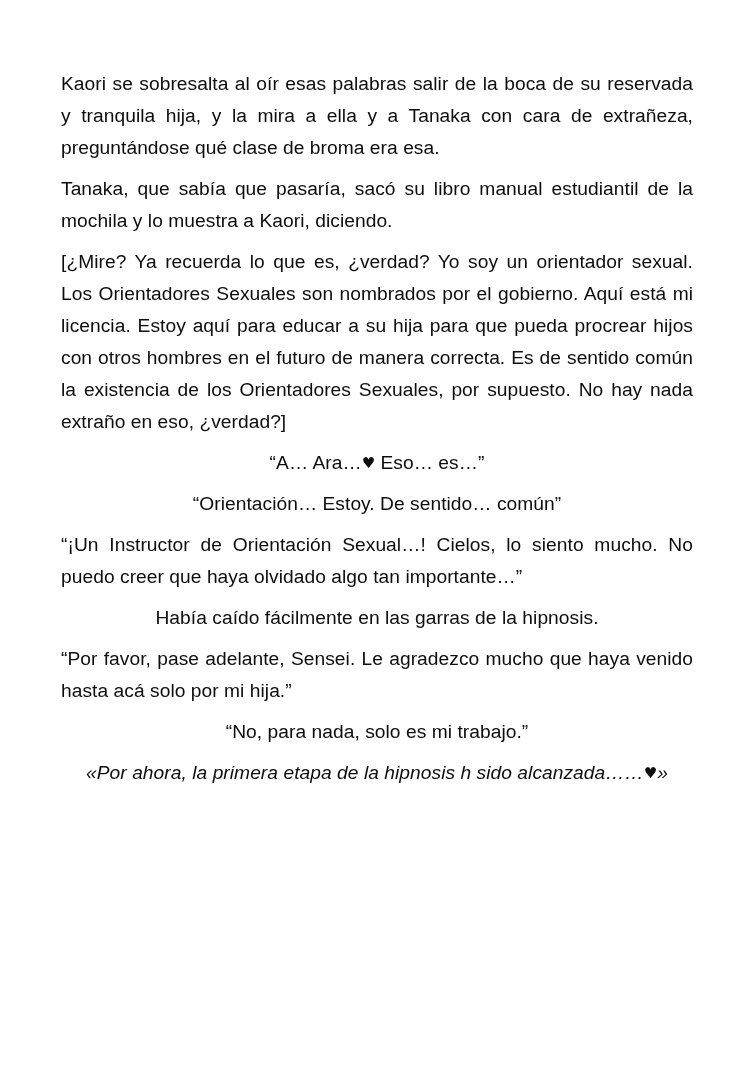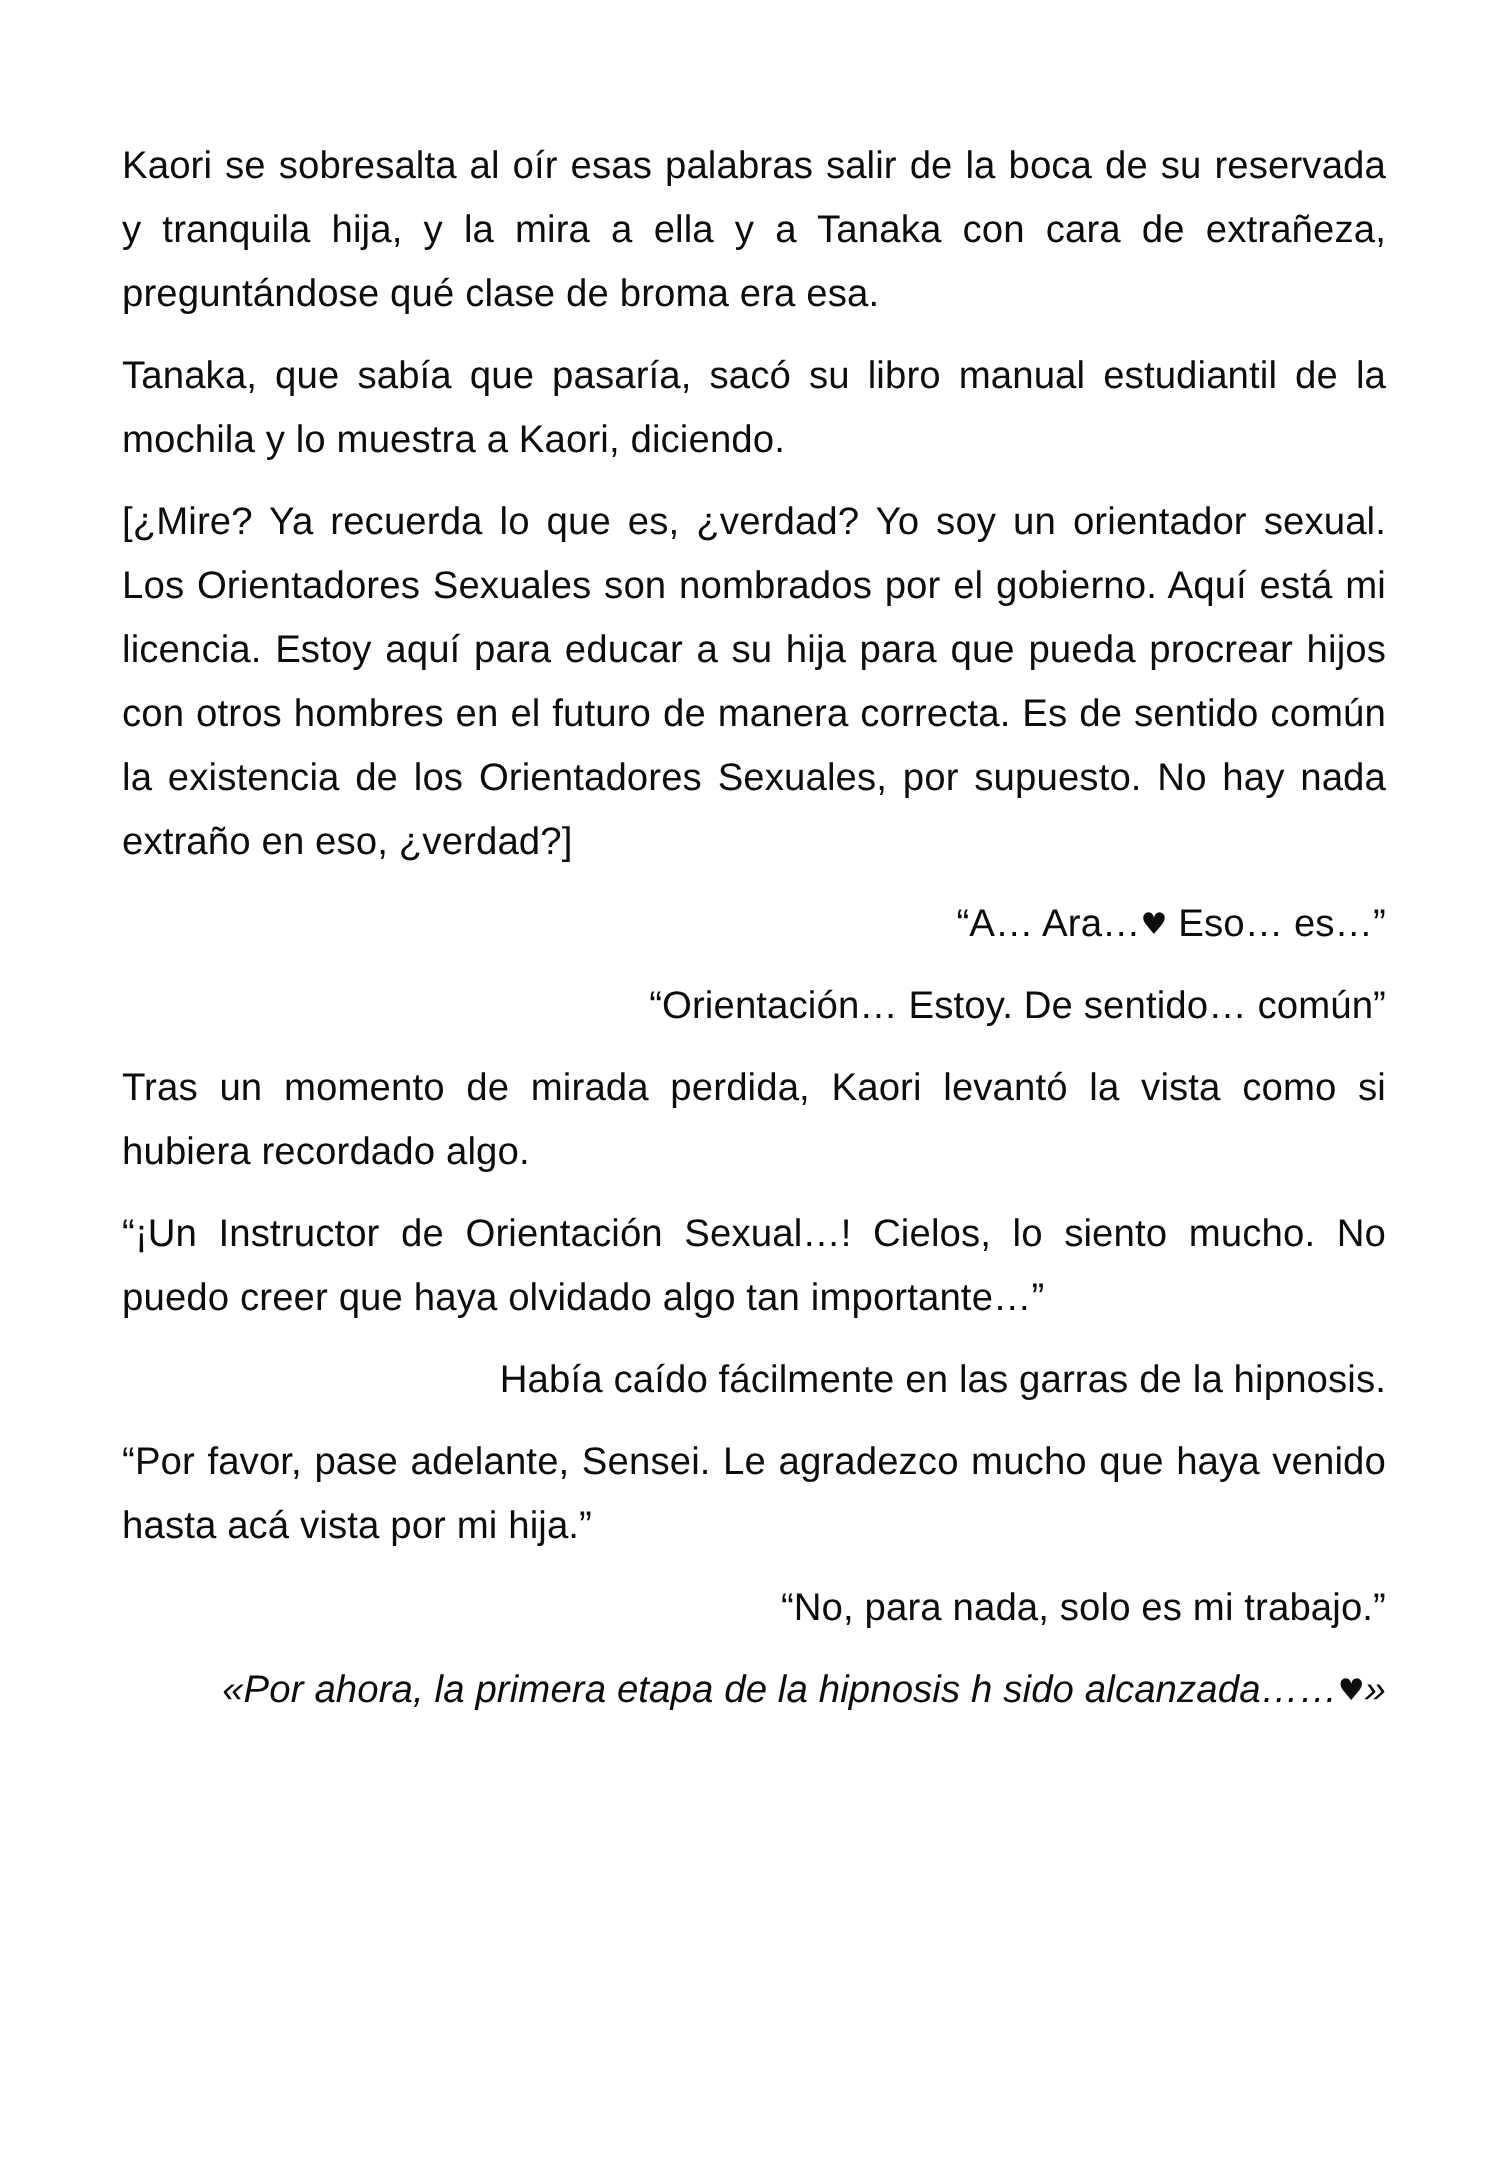--- a/index.html
+++ b/index.html
@@ -40,21 +40,21 @@
     color: #0d0d0d;
     hyphens: none;
   }
   p.para:last-child {
     margin-bottom: 14px;
   }
   p.para.italic {
     font-style: italic;
   }
   p.para.noj {
-    text-align: right;
+    text-align: center;
   }
   
   .heart {
     font-style: normal;
     font-family: "DejaVu Sans", sans-serif;
     font-size: 15px;
     line-height: 0;
     vertical-align: 1px;
     letter-spacing: 0;
   }
@@ -68,28 +68,27 @@
     <p class="para">Kaori se sobresalta al oír esas palabras salir de la boca de su reservada y tranquila hija, y la mira a ella y a Tanaka con cara de extrañeza, preguntándose qué clase de broma era esa.</p>
 
     <p class="para">Tanaka, que sabía que pasaría, sacó su libro manual estudiantil de la mochila y lo muestra a Kaori, diciendo.</p>
 
     <p class="para">[¿Mire? Ya recuerda lo que es, ¿verdad? Yo soy un orientador sexual. Los Orientadores Sexuales son nombrados por el gobierno. Aquí está mi licencia. Estoy aquí para educar a su hija para que pueda procrear hijos con otros hombres en el futuro de manera correcta. Es de sentido común la existencia de los Orientadores Sexuales, por supuesto. No hay nada extraño en eso, ¿verdad?]</p>
 
     <p class="para noj"><span>“A… Ara…</span><span class="heart">♥</span><span> Eso… es…”</span></p>
 
     <p class="para noj">“Orientación… Estoy. De sentido… común”</p>
 
-    <p class="para">Tras un momento de mirada perdida, Kaori levantó la vista como si hubiera recordado algo.</p>
 
     <p class="para">“¡Un Instructor de Orientación Sexual…! Cielos, lo siento mucho. No puedo creer que haya olvidado algo tan importante…”</p>
 
 
     <p class="para noj">Había caído fácilmente en las garras de la hipnosis.</p>
 
-    <p class="para">“Por favor, pase adelante, Sensei. Le agradezco mucho que haya venido hasta acá vista por mi hija.”</p>
+    <p class="para">“Por favor, pase adelante, Sensei. Le agradezco mucho que haya venido hasta acá solo por mi hija.”</p>
 
 
     <p class="para noj">“No, para nada, solo es mi trabajo.”</p>
 
     <p class="para italic noj"><span>«Por ahora, la primera etapa de la hipnosis h sido alcanzada……</span><span class="heart">♥</span><span>»</span></p>
 
   </div>
 </div>
 
 </body></html>

